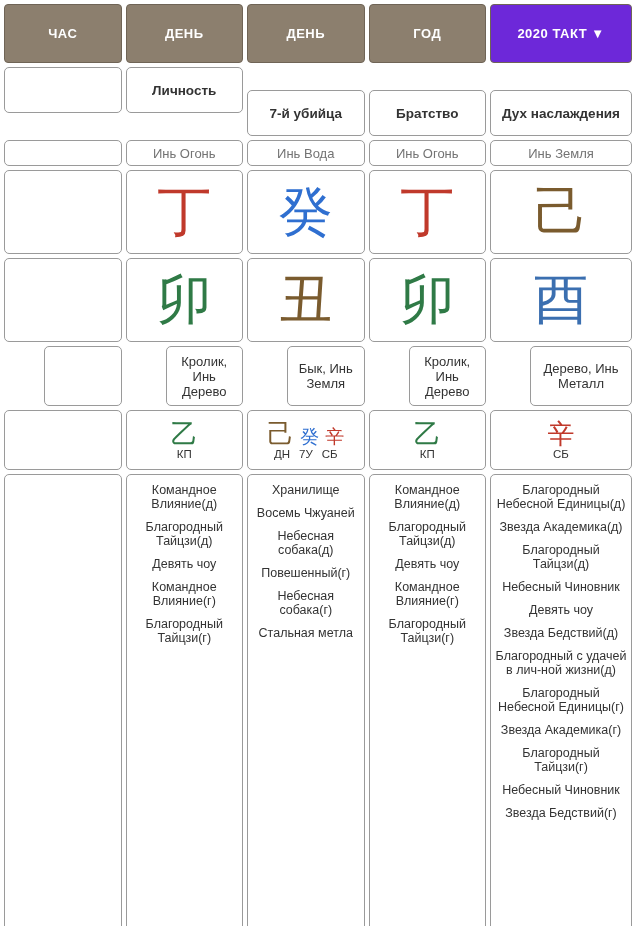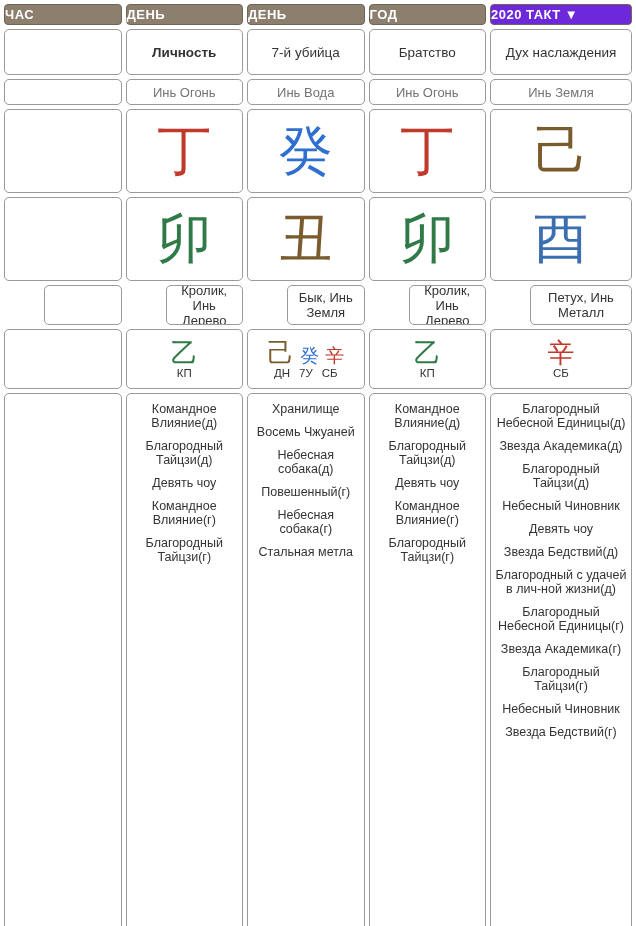--- a/index.html
+++ b/index.html
@@ -53,42 +53,43 @@
     box-sizing: border-box;
     text-align: center;
     overflow: hidden;
   }
   .hdr {
     background: #8c7f6e;
     color: #ffffff;
     font-weight: bold;
     font-size: 13px;
     letter-spacing: 0.5px;
-    padding: 2px 0;
+    padding: 21px 0;
     border: 1px solid #6f6456;
     border-radius: 4px;
-    text-align: left;
+    text-align: center;
     box-sizing: border-box;
   }
   .hdr.luck {
     background: #6d28d9;
   }
   .row-name {
     height: 46px;
     display: flex;
     align-items: center;
     justify-content: center;
     padding: 2px 7px;
     font-weight: bold;
     font-size: 13.5px;
     line-height: 15px;
     color: #333;
   }
   .row-name.plain {
-    font-weight: normal;
+    font-weight: bold;
+    margin-top: 23px;
   }
   .row-el {
     height: 26px;
     display: flex;
     align-items: center;
     justify-content: center;
     font-size: 13px;
     color: #737373;
   }
   .row-glyph {
@@ -97,21 +98,21 @@
     align-items: center;
     justify-content: center;
   }
   .glyph {
     font-size: 54px;
     line-height: 54px;
     font-family: "DejaVu Sans", sans-serif;
     font-weight: 500;
   }
   .row-animal {
-    height: 40px;
+    height: 60px;
     display: flex;
     align-items: center;
     justify-content: center;
     padding: 2px 4px;
     font-size: 13px;
     line-height: 15px;
     color: #333;
     margin-left: 40px;
   }
   .row-hidden {
@@ -312,21 +313,21 @@
           <div class="cell row-animal">Кролик, Инь Дерево</div>
         </div>
       <div class="col">
           <div class="cell row-animal">Бык, Инь Земля</div>
         </div>
       <div class="col">
           <div class="cell row-animal">Кролик, Инь Дерево</div>
         </div>
     </div>
     <div class="luck-col">
-      <div class="cell row-animal">Петух, Инь Металл</div>
+      <div class="cell row-animal">Дерево, Инь Металл</div>
     </div>
   </div>
 
   <div class="grid">
     <div class="pillars">
       <div class="col">
           <div class="cell row-hidden" id="hid-hour"></div>
         </div>
       <div class="col">
           <div class="cell row-hidden" id="hid-day">

